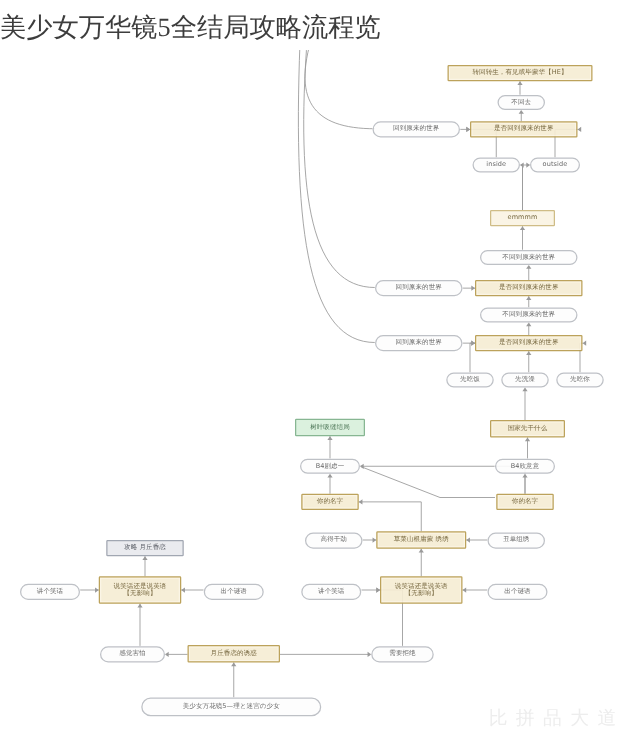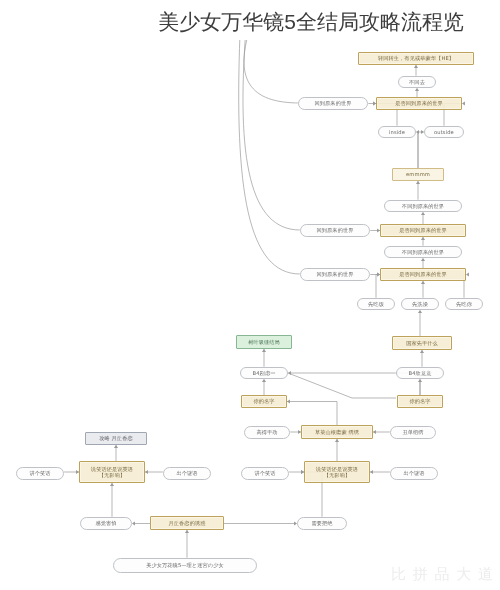--- a/index.html
+++ b/index.html
@@ -5,25 +5,25 @@
   html,body{margin:0;padding:0;}
   body{
     width:500px;height:590px;
     background:#ffffff;
     font-family:"DejaVu Sans","Liberation Sans",sans-serif;
     position:relative;overflow:hidden;
     -webkit-font-smoothing:antialiased;
   }
   #page-title{
     position:absolute;left:0;top:8px;width:464px;
-    text-align:right;
+    text-align:left;
     font-size:21px;
     letter-spacing:0px;
     color:#3d3d3d;
-    font-family:Liberation Sans, sans-serif;
+    font-family:Liberation Serif, serif;
     white-space:nowrap;
   }
   #canvas{
     position:absolute;left:0;top:40px;width:500px;height:550px;
   }
   svg#wires{position:absolute;left:0;top:0;width:500px;height:550px;pointer-events:none;}
   .node{
     position:absolute;
     box-sizing:border-box;
     display:flex;align-items:center;justify-content:center;

